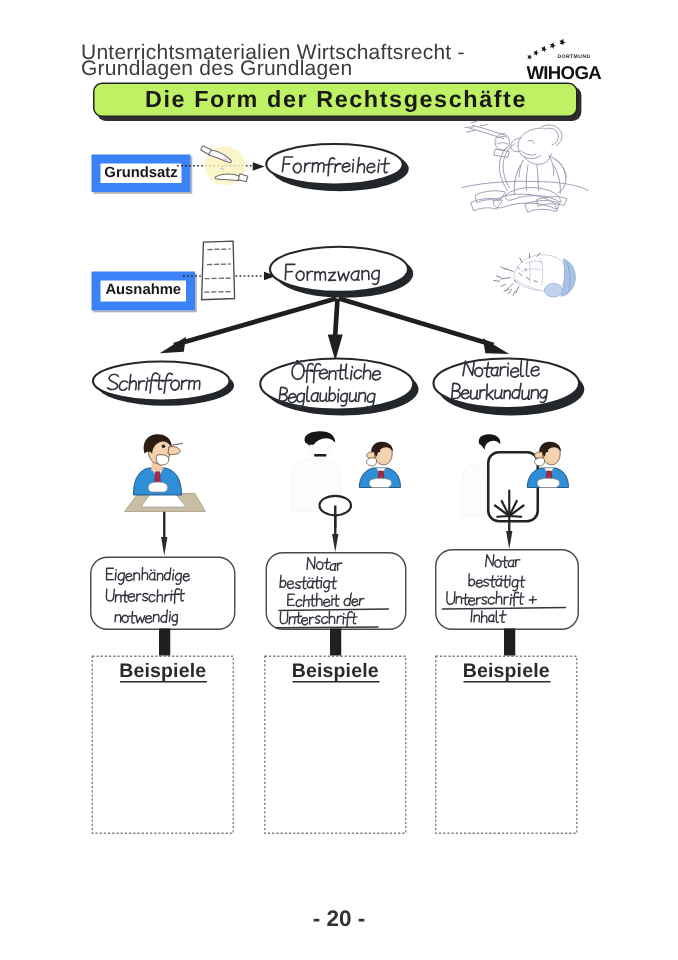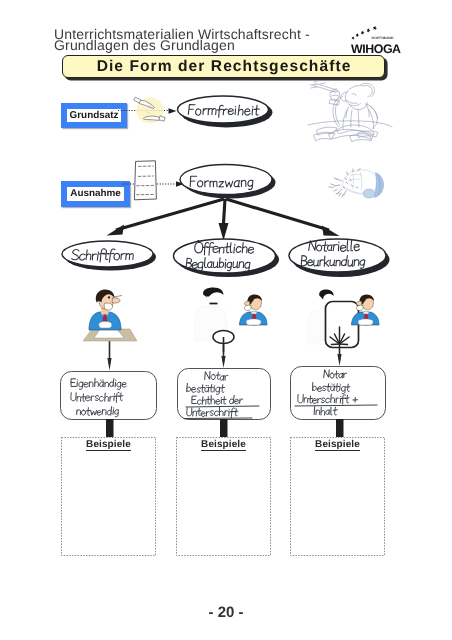--- a/index.html
+++ b/index.html
@@ -6,34 +6,34 @@
   body{width:452px;height:640px;position:relative;overflow:hidden;
        font-family:"Liberation Sans",sans-serif;color:#1a1a1a;
        -webkit-font-smoothing:antialiased;text-rendering:geometricPrecision;}
   svg text{-webkit-font-smoothing:antialiased;}
   .abs{position:absolute;}
   #header-line1,#header-line2{font-size:14px;color:#3c3c3c;letter-spacing:.012em;white-space:nowrap;}
   #header-line1{left:54px;top:25.5px;}
   #header-line2{left:54px;top:36.5px;}
   #logo{left:351px;top:22px;width:56px;height:34px;}
   #title-box{left:62px;top:55px;width:321px;height:21px;border:1.4px solid #222;
-             border-radius:6px;box-shadow:2.6px 2.6px 0 #2e2e2e;background:#fef9c3;}
+             border-radius:6px;box-shadow:2.6px 2.6px 0 #2e2e2e;background:#bef264;}
   #title-text{position:absolute;left:0;top:0;width:100%;height:100%;
               display:flex;align-items:center;justify-content:center;
               font-size:15.6px;font-weight:bold;letter-spacing:1.05px;text-indent:1.05px;}
   .lbl-box{border:6px solid #3b82f6;background:#fff;box-shadow:1.2px 1.2px 0 #b4b4b4;
            display:flex;align-items:center;justify-content:center;
            font-size:9.9px;font-weight:bold;color:#181818;}
   #lbl-grundsatz{left:61px;top:102.5px;width:54px;height:13.5px;}
   #lbl-ausnahme{left:61px;top:181px;width:57px;height:13.5px;}
   .page-num{left:0;top:604px;width:452px;text-align:center;font-size:15px;font-weight:bold;color:#333;}
   #diagram{left:0;top:0;width:452px;height:640px;pointer-events:none;}
   .dash-box{background:transparent;}
   .beispiele-lbl{position:absolute;left:0;top:1.5px;width:100%;text-align:center;
-                 font-size:10px;font-weight:bold;color:#2a2a2a;letter-spacing:0.1px;}
+                 font-size:13px;font-weight:bold;color:#2a2a2a;letter-spacing:0.1px;}
   .beispiele-lbl span{border-bottom:0.9px solid #2a2a2a;padding-bottom:0.5px;}
 </style>
 </head>
 <body>
 
 <div class="abs" id="header-line1">Unterrichtsmaterialien Wirtschaftsrecht -</div>
 <div class="abs" id="header-line2">Grundlagen des Grundlagen</div>
 
 <svg class="abs" id="logo" viewBox="0 0 56 34">
   <g fill="#131313">

